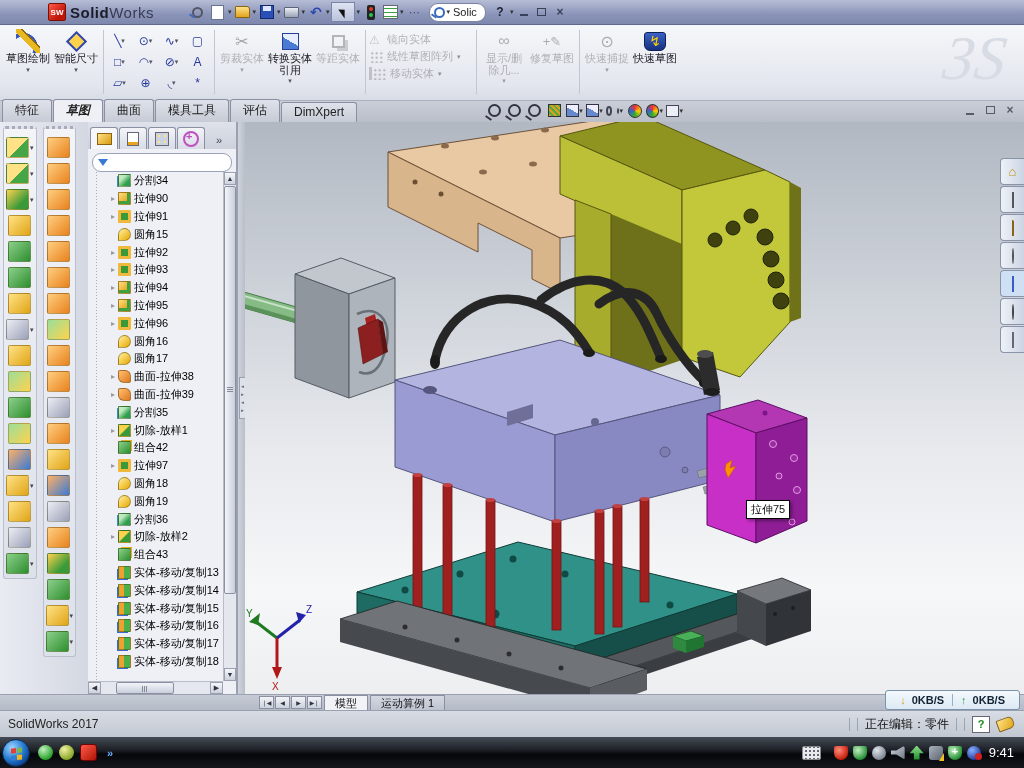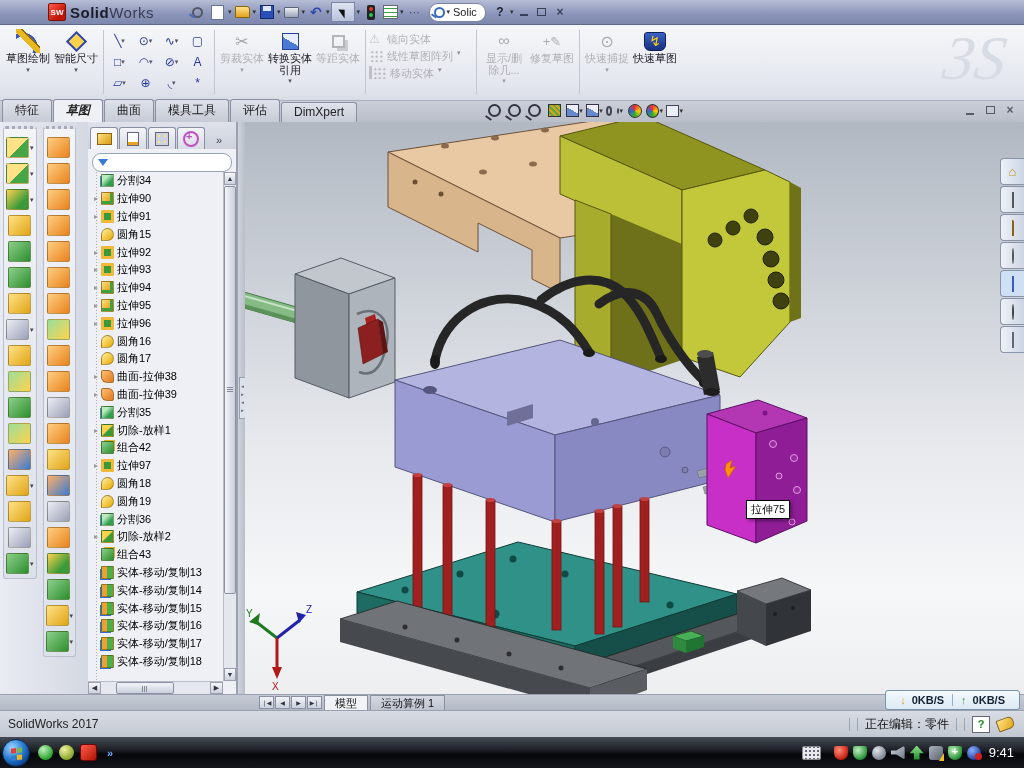--- a/index.html
+++ b/index.html
@@ -60,21 +60,21 @@
   .bi-convert:before{content:"";width:15px;height:15px;background:linear-gradient(210deg,#e6eeff 50%,#4a7ad4 50%);border:1px solid #23409a;}
   .bi-offset:before{content:"";width:9px;height:9px;border:2px solid #777;box-shadow:4px 4px 0 -1px #aaa;}
   .bi-dispdel:before{content:"∞";font-size:16px;color:#667;}
   .bi-repair:before{content:"+✎";font-size:13px;color:#667;}
   .bi-qsnap:before{content:"⊙";font-size:16px;color:#667;}
   .bi-qsketch{width:22px;} .bi-qsketch:before{content:"↯";font-size:14px;color:#ffd000;background:linear-gradient(#3a63c8,#16307e);border:1px solid #0e2058;border-radius:3px 3px 6px 6px;padding:0 4px 1px;}
   #sketchgrid{display:grid;grid-template-columns:repeat(4,26px);grid-auto-rows:21px;margin-top:2px;}
   .sg-cell{display:flex;align-items:center;justify-content:center;color:#23379b;font-size:12px;}
   .sg-cell .tcaret{color:#556;}
   .stackcol{display:flex;flex-direction:column;gap:2px;margin-top:4px;width:104px;}
-  .stackrow{display:flex;gap:4px;font-size:11px;color:#70747e;}
+  .stackrow{display:flex;align-items:center;gap:4px;font-size:11px;color:#70747e;}
   .srow-ic{width:14px;height:13px;flex:0 0 14px;}
   .si-mirror:before{content:"⚠";font-size:12px;color:#8a8f99;}
   .si-dots{background:radial-gradient(#888 1.1px,transparent 1.3px) 1px 1px/4.5px 4.5px;}
   .si-move{background:radial-gradient(#888 1.1px,transparent 1.3px) 1px 1px/4.5px 4.5px;border-left:3px solid #999;}
   
   #tabstrip{position:absolute;left:0;top:101px;width:1024px;height:21px;background:linear-gradient(#c9ced8,#b9bec8);}
   #tabs{display:flex;align-items:flex-end;height:21px;padding-left:2px;}
   .tab{padding:2px 12px 3px;font-size:12px;color:#222;background:linear-gradient(#dfe2ea,#c6cbd5);
     border:1px solid #8a90a2;border-bottom:none;margin-right:1px;border-radius:3px 3px 0 0;}
   .tab.active{background:#eef0f6;font-weight:bold;font-style:italic;}
@@ -116,21 +116,21 @@
   .fmt.on{background:#f6f7fa;}
   .fmt-part{width:13px;height:10px;background:linear-gradient(135deg,#ffe285,#d89a10);border:1px solid #8a6410;}
   .fmt-note{width:10px;height:12px;background:#fff;border:1px solid #667;box-shadow:inset 0 -3px 0 #e8a41e;}
   .fmt-cfg{width:12px;height:12px;background:radial-gradient(#ffe285 30%,transparent 32%) 0 0/6px 6px,#cdd3de;border:1px solid #667;}
   .fmt-dim{width:12px;height:12px;border-radius:50%;border:2px solid #c050c0;position:relative;}
   .fmt-dim:before{content:"+";position:absolute;left:1px;top:-3px;color:#c050c0;font-weight:bold;font-size:11px;}
   .fm-chevron{margin-left:10px;color:#445;font-size:11px;padding-bottom:3px;}
   #filterrow{height:23px;display:flex;align-items:center;padding:2px 4px;}
   #filterpill{flex:1;height:17px;background:#fff;border:1px solid #9aa4b8;border-radius:9px;display:flex;align-items:center;padding-left:5px;}
   .funnel{width:0;height:0;border-left:5px solid transparent;border-right:5px solid transparent;border-top:7px solid #3a7ad6;}
-  #tree{position:absolute;left:0;top:50px;right:13px;bottom:13px;overflow:hidden;padding-left:3px;
+  #tree{position:absolute;left:0;top:50px;right:13px;bottom:13px;overflow:hidden;padding-left:20px;
     background-image:linear-gradient(#aab 33%,transparent 0);background-size:1px 3px;background-repeat:repeat-y;background-position:8px 0;}
   .trow{display:flex;align-items:center;height:17.8px;white-space:nowrap;}
   .exp{width:10px;font-size:8px;color:#999;flex:0 0 10px;text-align:center;}
   .tic{width:13px;height:13px;flex:0 0 13px;margin-right:3px;border-radius:1px;border:1px solid rgba(60,50,10,.4);box-sizing:border-box;}
   .tic-split{background:linear-gradient(135deg,#bfe9bf 30%,#2f9f4f 70%);box-shadow:-2px 1px 0 -1px #3a8fbf;}
   .tic-exta{background:linear-gradient(135deg,#ffe080,#d99000);box-shadow:inset -3px -3px 0 #3fa03f;}
   .tic-extb{background:#3a9a3a;border:3px solid #f0b93a;}
   .tic-fillet{background:linear-gradient(135deg,#fff0a0,#e8a800);border-radius:50% 50% 50% 0;}
   .tic-surf{background:linear-gradient(135deg,#ffc070,#e07820);border-radius:2px 6px 2px 6px;}
   .tic-loft{background:linear-gradient(135deg,#ffd24d 45%,#3a9a3a 55%);}

